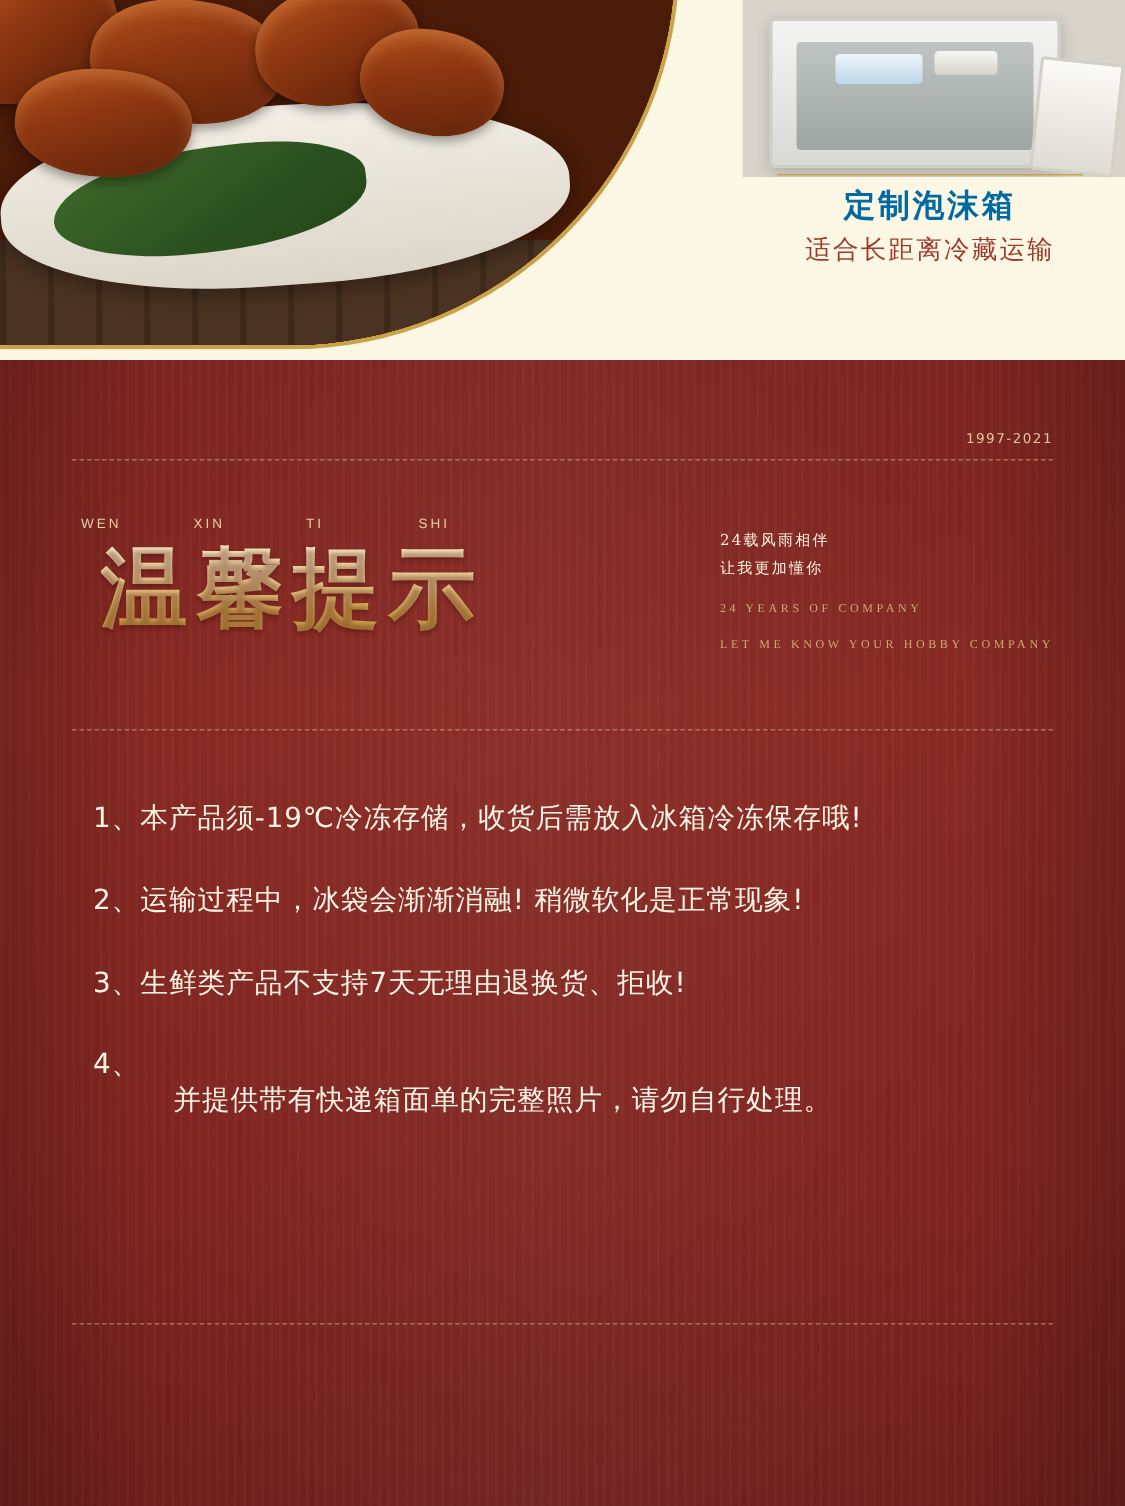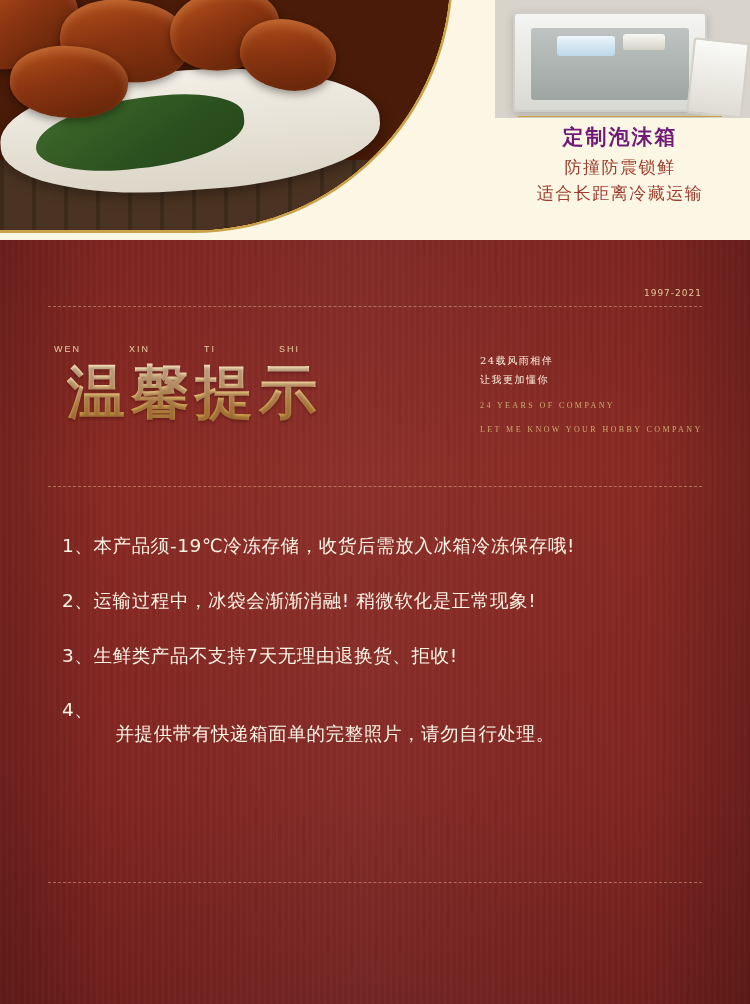--- a/index.html
+++ b/index.html
@@ -154,21 +154,21 @@
     width: 240px;
     text-align: center;
     color: #8c1f1b;
     line-height: 1.45;
   }
   .box-caption .cap-main {
     font-family: "DejaVu Serif", serif;
     font-weight: bold;
     font-size: 21px;
     letter-spacing: 2px;
-    color: #701a75;
+    color: #0369a1;
     display: block;
     margin-bottom: 3px;
   }
   .box-caption .cap-sub {
     font-family: "DejaVu Serif", serif;
     font-size: 17px;
     letter-spacing: 1.5px;
     color: #9d3b2c;
     display: block;
     line-height: 1.5;
@@ -329,21 +329,20 @@
           <div class="ice-pack"></div>
           <div class="ice-pack b"></div>
         </div>
       </div>
       <div class="foam-lid"></div>
     </div>
 
     <div class="box-caption">
       <div class="cap-rule"></div>
       <span class="cap-main">定制泡沫箱</span>
-      <span class="cap-sub">防撞防震锁鲜</span>
       <span class="cap-sub">适合长距离冷藏运输</span>
     </div>
   </div>
 
   <div class="notice">
 
     <div class="dashed-line dl-top"></div>
     <div class="dashed-line dl-mid"></div>
     <div class="dashed-line dl-bot"></div>
 

